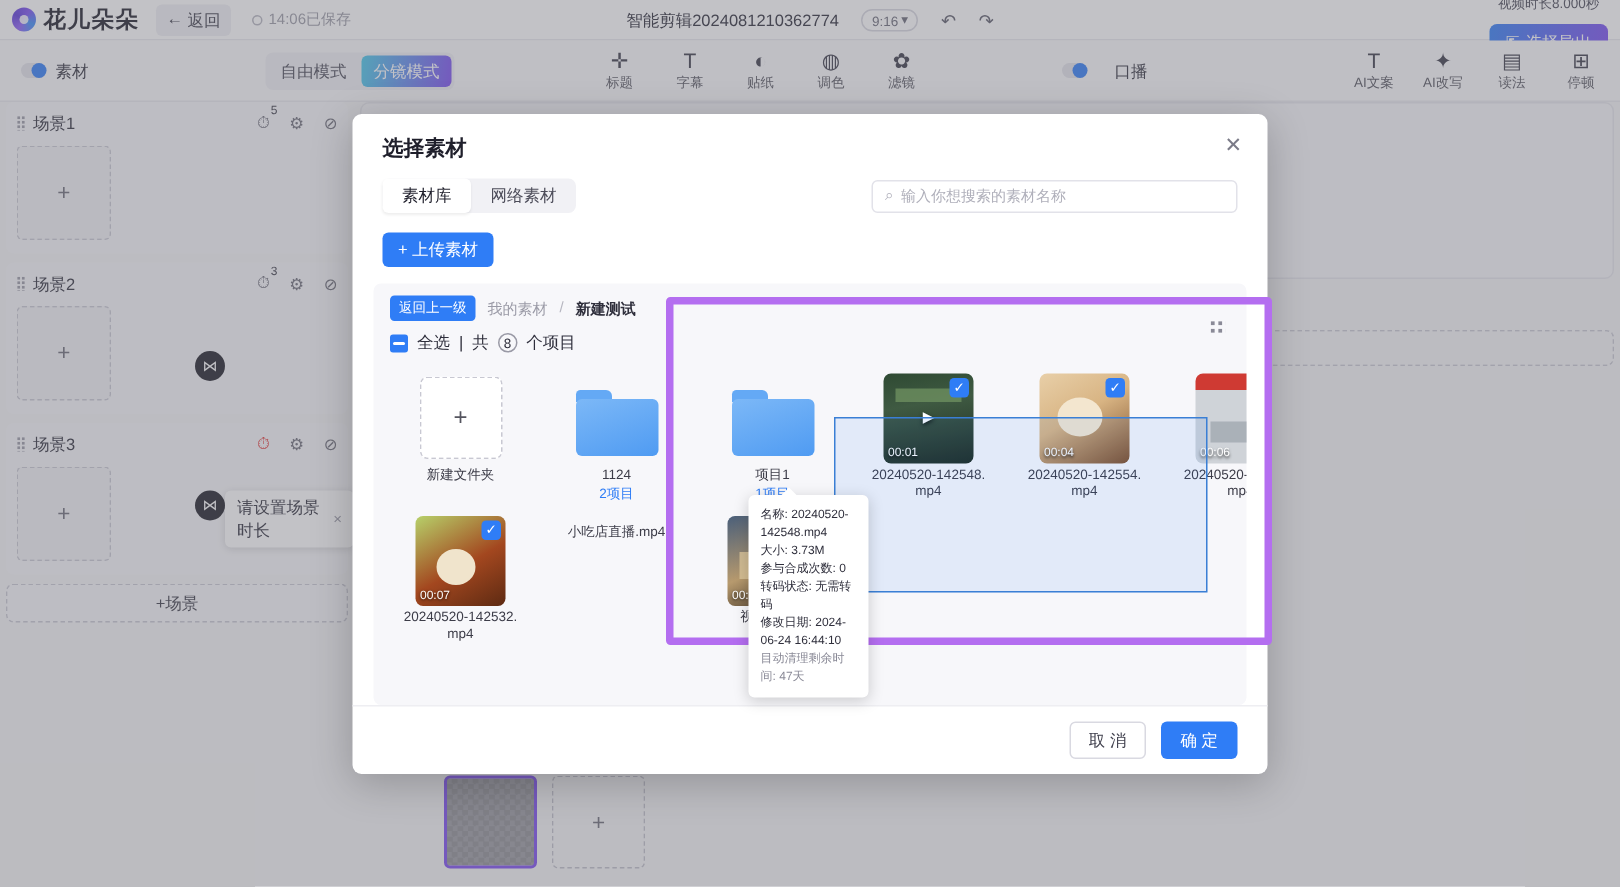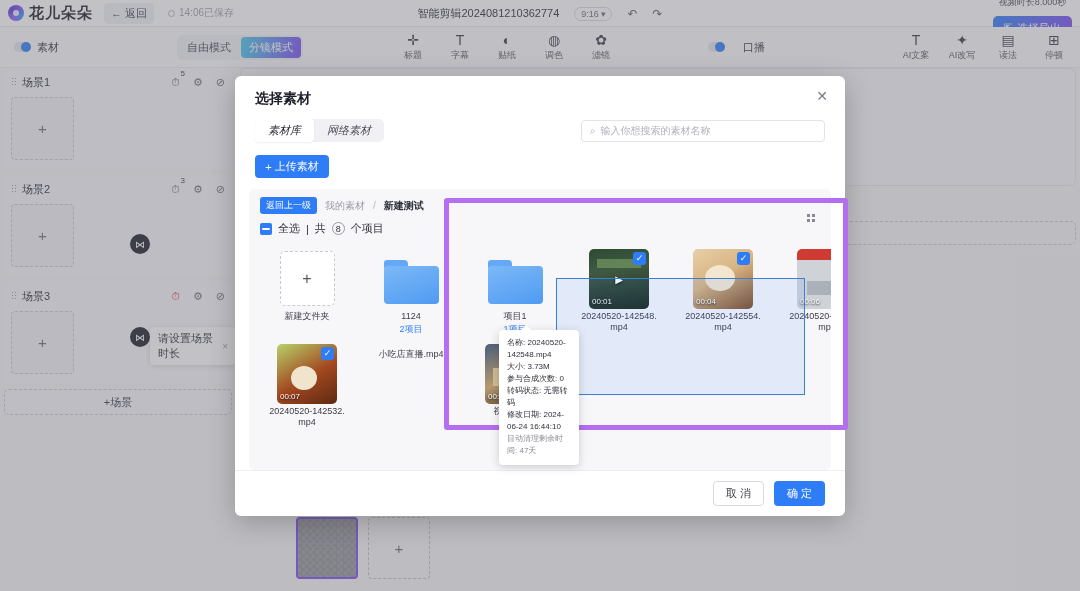--- a/index.html
+++ b/index.html
@@ -191,21 +191,21 @@
     box-shadow:0 6px 28px rgba(0,0,0,.22);
     display:flex; flex-direction:column;
   }
   .modal-head { padding:14px 20px 0 20px; position:relative; }
   .modal-title { font-size:14px; color:#1f1f2b; font-weight:600; }
   .modal-close {
     position:absolute; right:17px; top:13px; font-size:14px; color:#7b7b88; line-height:14px;
   }
   .modal-tabsrow { display:flex; align-items:center; padding:11px 20px 0 20px; gap:14px; }
   .seg {
-    display:flex; background:#f1f1f5; border-radius:5px; padding:0;font-style:italic;
+    display:flex; background:#f1f1f5; border-radius:5px; padding:0;
   }
   .seg-item { font-size:11px; color:#4d4d5a; padding:4px 13px; border-radius:4px; }
   .seg-item.active { background:#fff; color:#1f1f2b; box-shadow:0 1px 2px rgba(0,0,0,.07); }
   .search-box {
     margin-left:auto; width:244px; height:22px; border:1px solid #e2e2e9; border-radius:4px;
     display:flex; align-items:center; gap:5px; padding:0 8px;
     font-size:10px; color:#b0b0bb;
   }
   .upload-btn {
     margin:13px 0 0 20px; width:74px; height:23px; background:#2f7df6; color:#fff;

